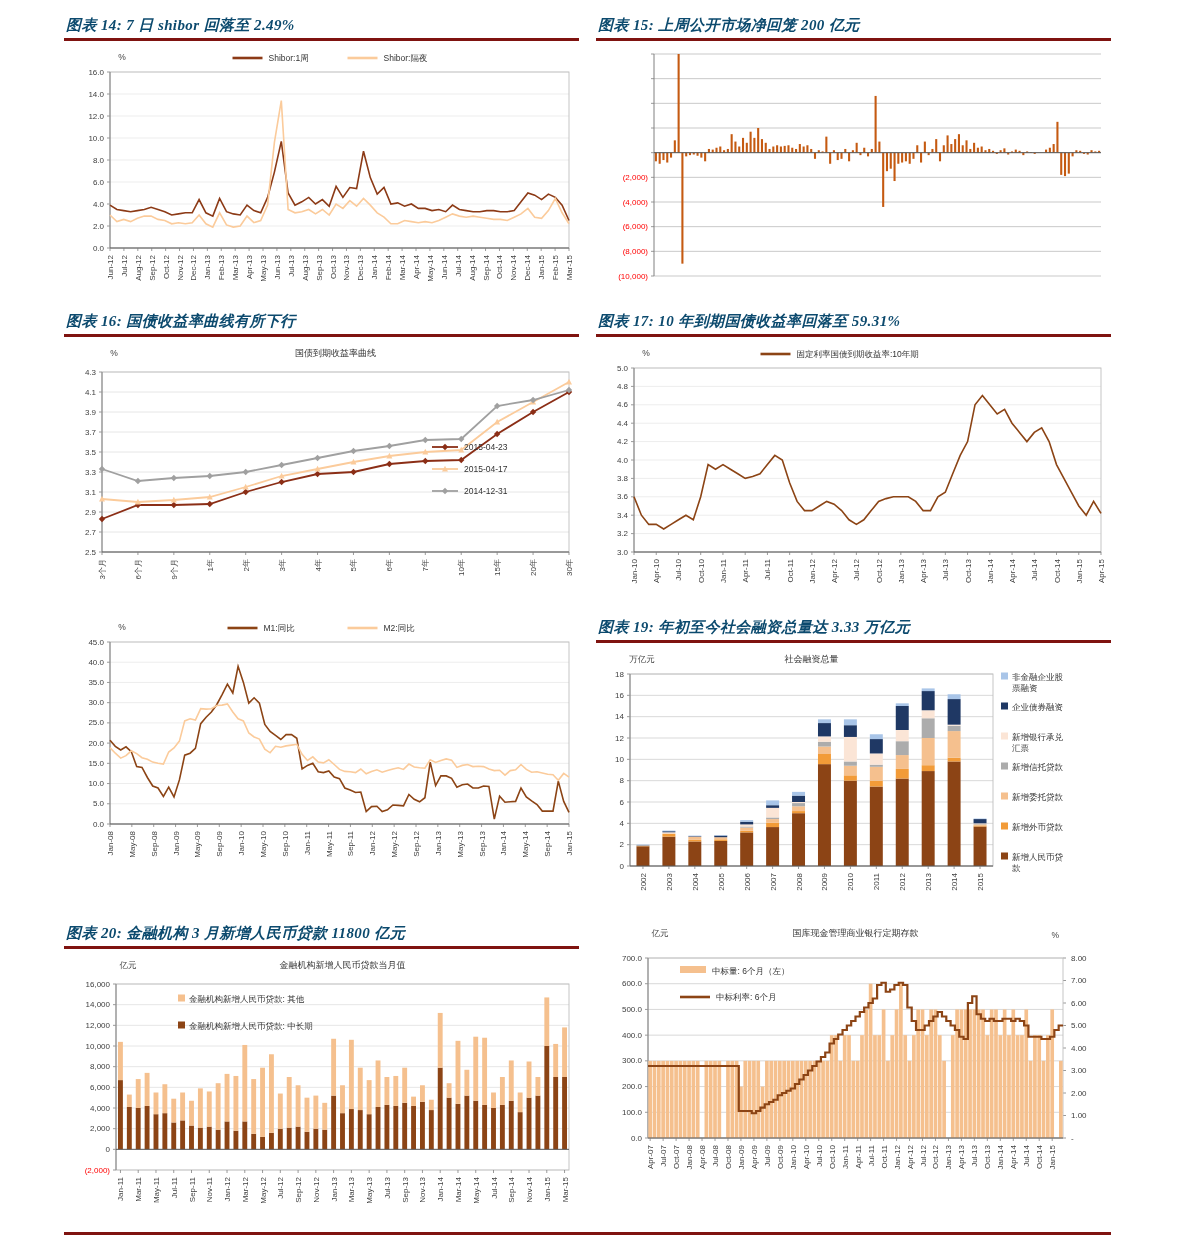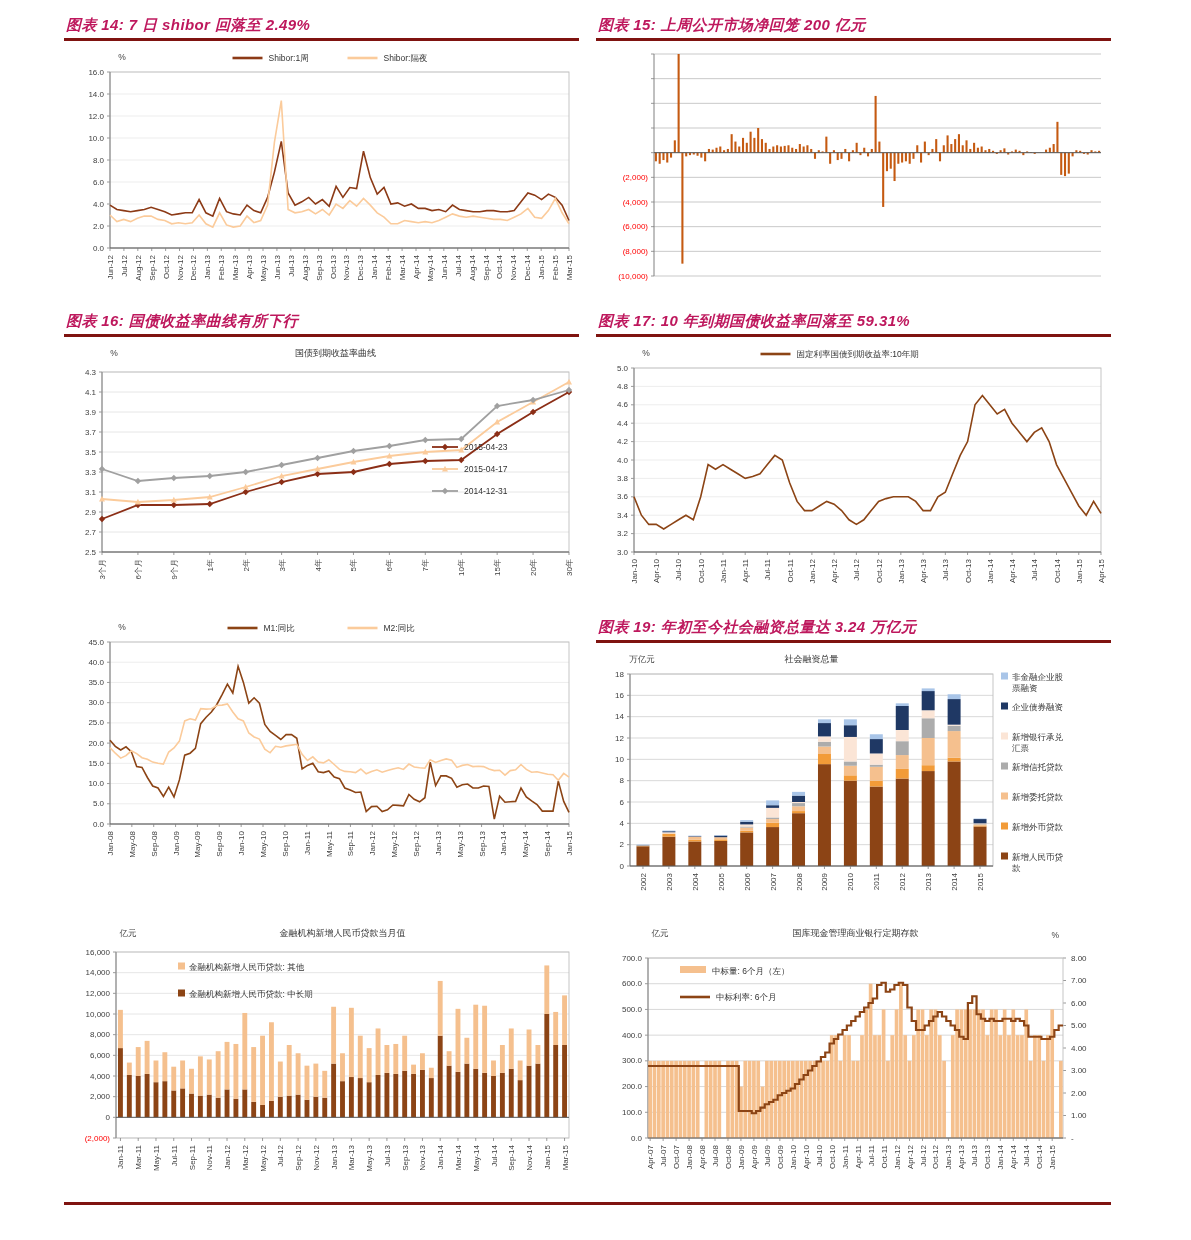--- a/index.html
+++ b/index.html
@@ -1,21 +1,21 @@
 <!DOCTYPE html>
 <html><head>
 <meta charset="utf-8">
 <style>
   html,body{margin:0;padding:0;}
   body{width:1191px;height:1240px;background:#ffffff;font-family:"Liberation Sans",sans-serif;}
   .page{padding:14px 80px 0 64px;}
   .grid{display:grid;grid-template-columns:515px 515px;column-gap:17px;row-gap:12px;}
   .fig-title{
-    font-family:Liberation Sans, sans-serif;font-style:italic;font-weight:bold;
-    color:#be185d;font-size:15px;margin:0 0 5px 0;padding:2px 0 3px 2px;
+    font-family:Liberation Serif, serif;font-style:italic;font-weight:bold;
+    color:#0c4a6e;font-size:15px;margin:0 0 5px 0;padding:2px 0 3px 2px;
     border-bottom:3px solid #7F1310;letter-spacing:.4px;white-space:nowrap;overflow:hidden;
   }
   .chart{background:#fff;}
   .chart svg{display:block;}
   .footer{margin-top:10px;border-top:3px solid #7F1310;padding:5px 0 0 4px;}
   svg text{font-family:"Liberation Sans",sans-serif;}
 </style>
 </head>
 <body>
 
@@ -582,21 +582,21 @@
             <text x="508" y="215" font-size="8" fill="#404040" text-anchor="end" transform="rotate(-90 508 215)">Jan-15</text>
             <text x="58" y="14" font-size="8.5" fill="#404040" text-anchor="middle">%</text>
             <line x1="163.5" y1="12" x2="193.5" y2="12" stroke="#8C4415" stroke-width="2.6"></line>
             <text x="199.5" y="15" font-size="8.5" fill="#333333" text-anchor="start">M1:同比</text>
             <line x1="283.5" y1="12" x2="313.5" y2="12" stroke="#FBCB9B" stroke-width="2.6"></line>
             <text x="319.5" y="15" font-size="8.5" fill="#333333" text-anchor="start">M2:同比</text>
           </svg>
         </div>
     </section>
     <section>
-      <h3 class="fig-title">图表 19:  年初至今社会融资总量达 3.24 万亿元</h3>
+      <h3 class="fig-title">图表 19:  年初至今社会融资总量达 3.33 万亿元</h3>
       <div class="chart">
           <svg viewBox="0 0 515 262" width="515" height="262">
             <line x1="34" y1="218" x2="397" y2="218" stroke="#D9D9D9" stroke-width="1"></line>
             <text x="28" y="220.6" font-size="8" fill="#404040" text-anchor="end">0</text>
             <line x1="31" y1="218" x2="34" y2="218" stroke="#808080" stroke-width="0.8"></line>
             <line x1="34" y1="196.66666666666666" x2="397" y2="196.66666666666666" stroke="#D9D9D9" stroke-width="1"></line>
             <text x="28" y="199.26666666666665" font-size="8" fill="#404040" text-anchor="end">2</text>
             <line x1="31" y1="196.66666666666666" x2="34" y2="196.66666666666666" stroke="#808080" stroke-width="0.8"></line>
             <line x1="34" y1="175.33333333333334" x2="397" y2="175.33333333333334" stroke="#D9D9D9" stroke-width="1"></line>
             <text x="28" y="177.93333333333334" font-size="8" fill="#404040" text-anchor="end">4</text>
@@ -759,20 +759,21 @@
             <text x="416" y="152" font-size="8.5" fill="#333333" text-anchor="start">新增委托贷款</text>
             <rect x="405" y="174.5" width="7" height="7" fill="#F29B38"></rect>
             <text x="416" y="182" font-size="8.5" fill="#333333" text-anchor="start">新增外币贷款</text>
             <rect x="405" y="204.5" width="7" height="7" fill="#8C4415"></rect>
             <text x="416" y="212" font-size="8.5" fill="#333333" text-anchor="start">新增人民币贷</text>
             <text x="416" y="223" font-size="8.5" fill="#333333" text-anchor="start">款</text>
           </svg>
         </div>
     </section>
     <section>
+      <h3 class="fig-title">图表 20:  金融机构 3 月新增人民币贷款 11800 亿元</h3>
       <div class="chart">
           <svg viewBox="0 0 515 268" width="515" height="268">
             <line x1="52" y1="216" x2="505" y2="216" stroke="#E6E6E6" stroke-width="1"></line>
             <text x="46" y="218.6" font-size="8" fill="#FF0000" text-anchor="end">(2,000)</text>
             <line x1="49" y1="216" x2="52" y2="216" stroke="#808080" stroke-width="0.8"></line>
             <line x1="52" y1="195.33333333333331" x2="505" y2="195.33333333333331" stroke="#E6E6E6" stroke-width="1"></line>
             <text x="46" y="197.9333333333333" font-size="8" fill="#404040" text-anchor="end">0</text>
             <line x1="49" y1="195.33333333333331" x2="52" y2="195.33333333333331" stroke="#808080" stroke-width="0.8"></line>
             <line x1="52" y1="174.66666666666666" x2="505" y2="174.66666666666666" stroke="#E6E6E6" stroke-width="1"></line>
             <text x="46" y="177.26666666666665" font-size="8" fill="#404040" text-anchor="end">2,000</text>

